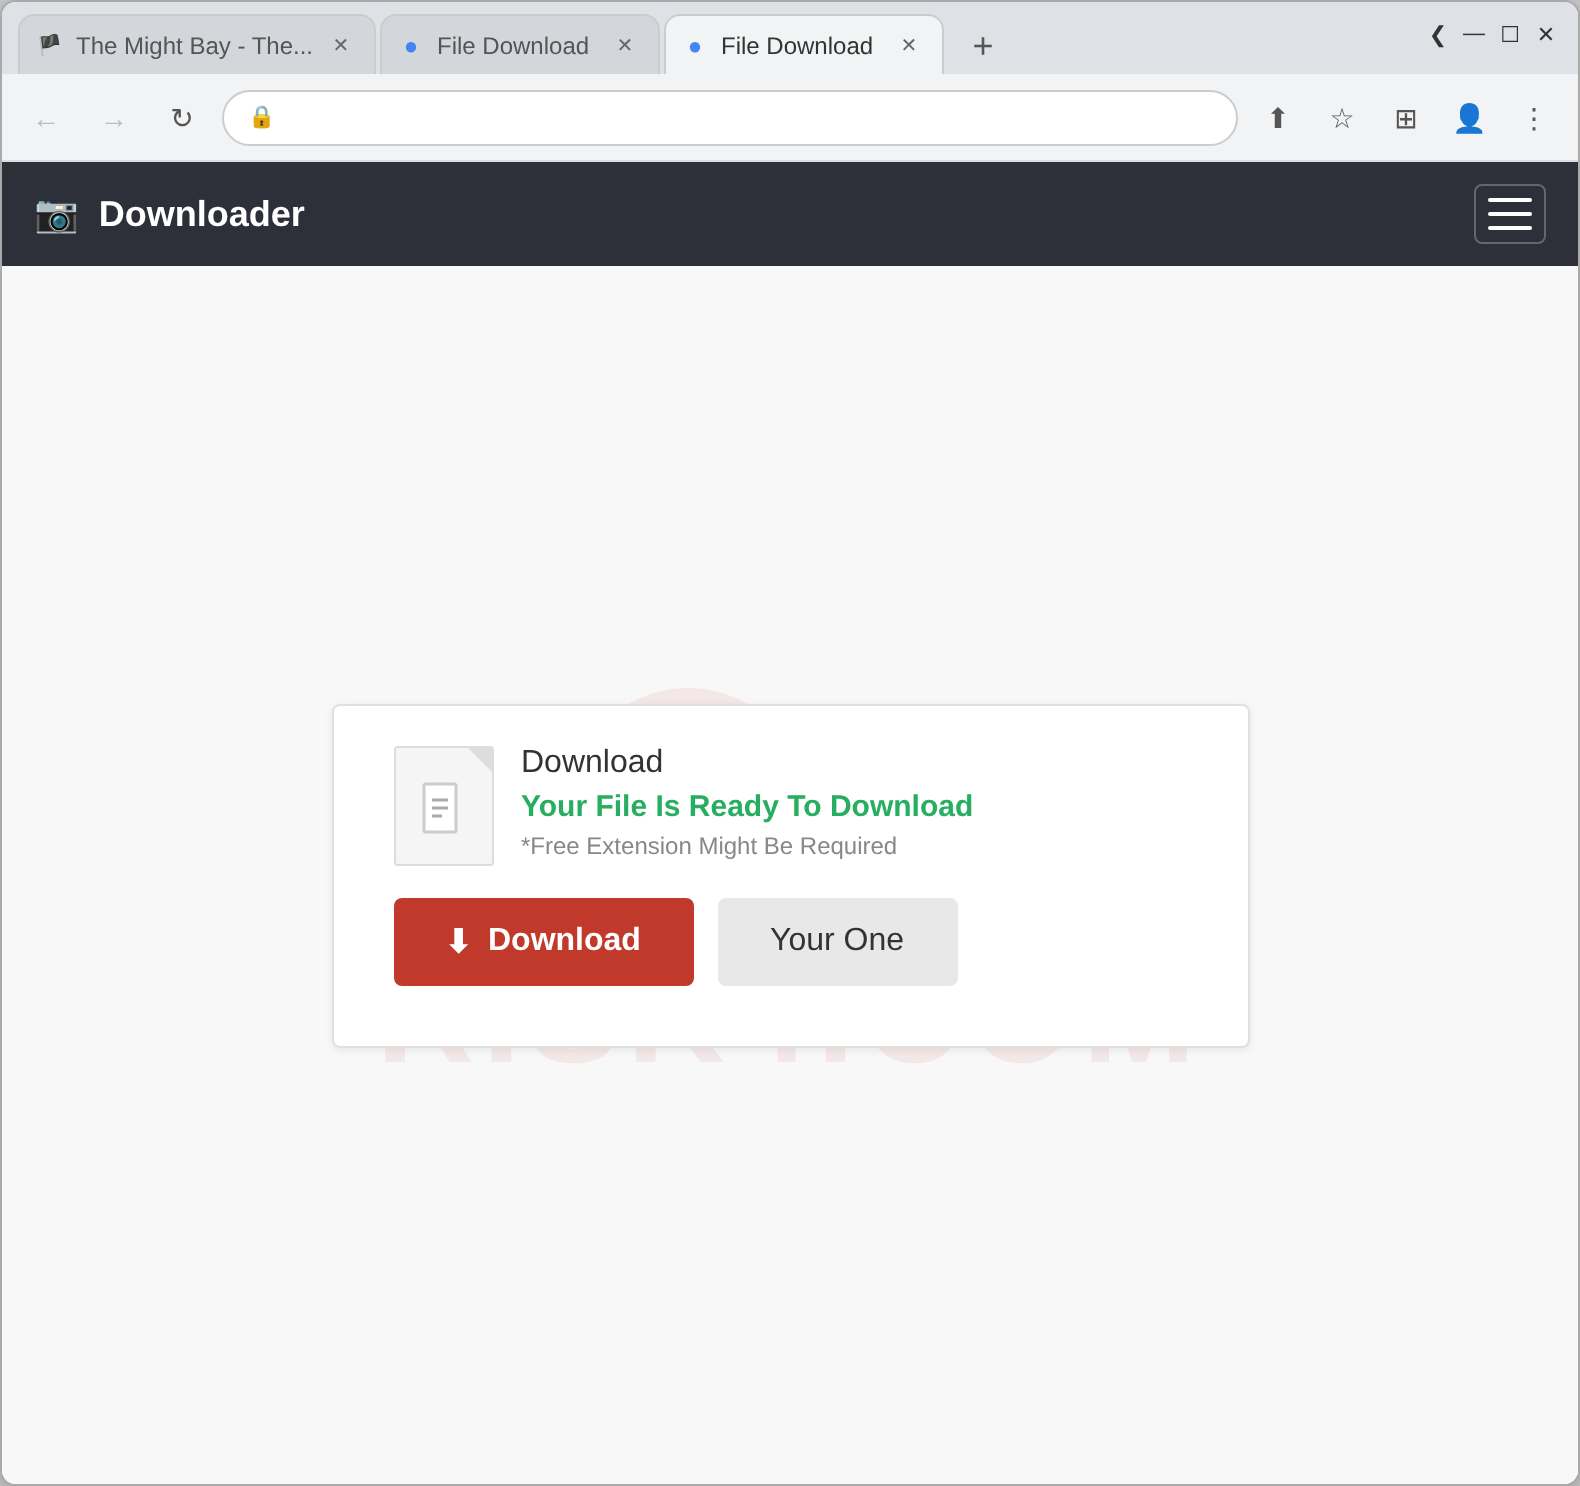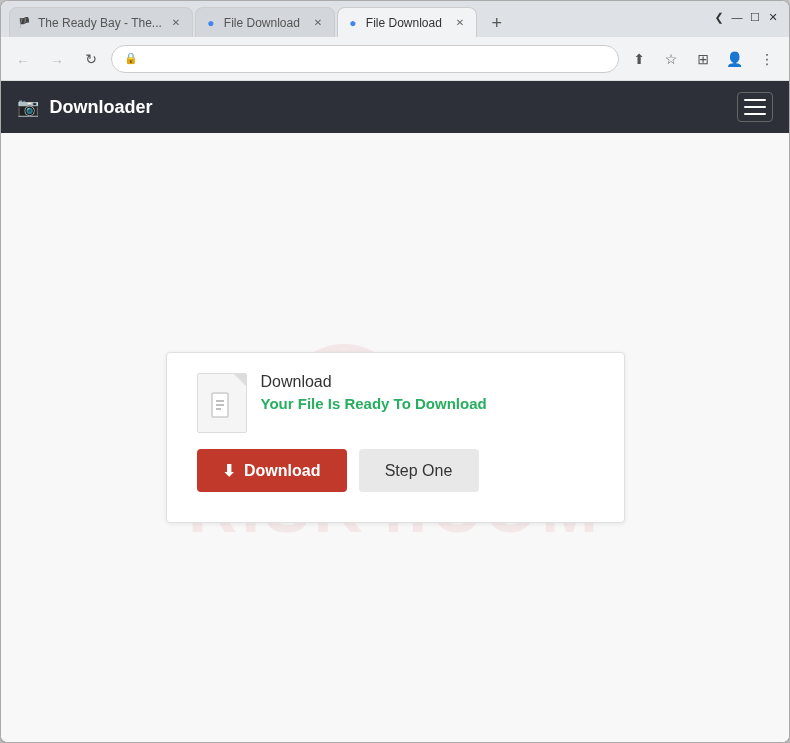--- a/index.html
+++ b/index.html
@@ -371,21 +371,21 @@
 </head>
 <body>
 
 <div class="browser-window">
 
   <div class="tabs-and-controls">
     <div class="tabs-section">
 
       <div class="tab inactive">
         <span class="tab-favicon">🏴</span>
-        <span class="tab-title">The Ready Bay - The...</span>
+        <span class="tab-title">The Might Bay - The...</span>
         <span class="tab-close">✕</span>
       </div>
 
       <div class="tab inactive">
         <span class="tab-favicon" style="color:#4285f4; font-size:12px;">●</span>
         <span class="tab-title">File Download</span>
         <span class="tab-close">✕</span>
       </div>
 
       <div class="tab">
@@ -461,29 +461,30 @@
                 <line x1="6" y1="10" x2="14" y2="10" stroke="#aaa" stroke-width="1.5"></line>
                 <line x1="6" y1="14" x2="14" y2="14" stroke="#aaa" stroke-width="1.5"></line>
                 <line x1="6" y1="18" x2="11" y2="18" stroke="#aaa" stroke-width="1.5"></line>
               </svg>
             </div>
           </div>
 
           <div class="file-details">
             <div class="file-title">Download</div>
             <div class="file-ready">Your File Is Ready To Download</div>
+            <div class="file-note">*Free Extension Might Be Required</div>
           </div>
         </div>
 
         <div class="button-row">
           <button class="btn-download">
             <span>⬇</span>
             <span>Download</span>
           </button>
           <button class="btn-step">
-            <span>Step One</span>
+            <span>Your One</span>
           </button>
         </div>
 
       </div>
     </div>
   </div>
 </div>
 
 </body></html>

